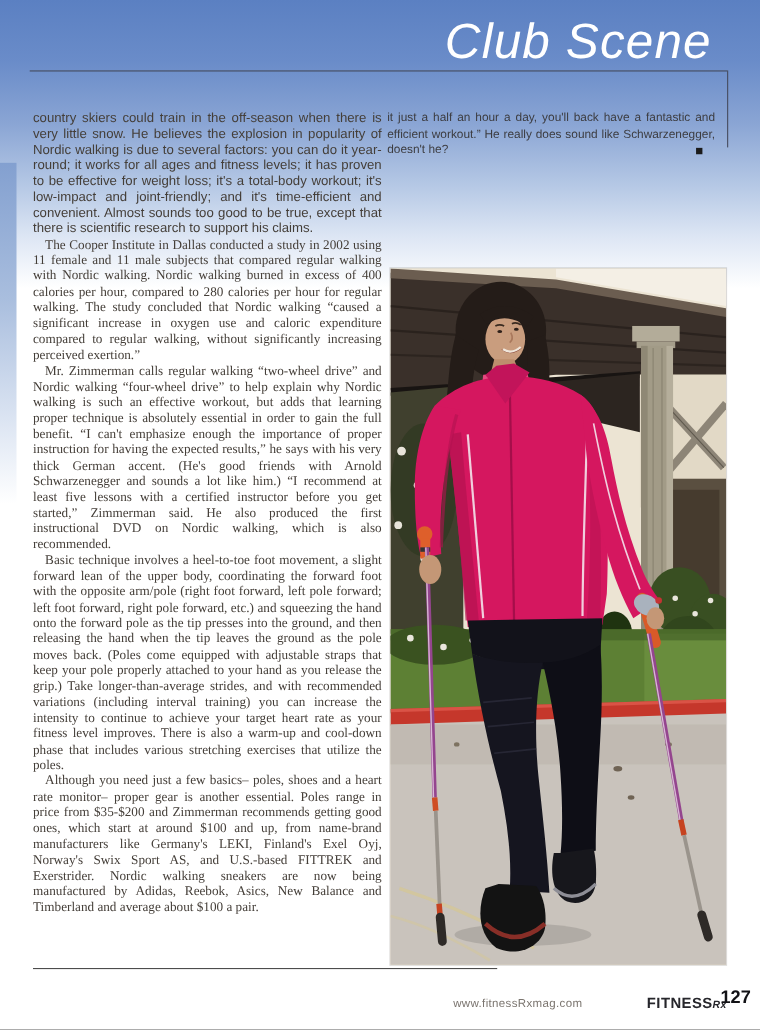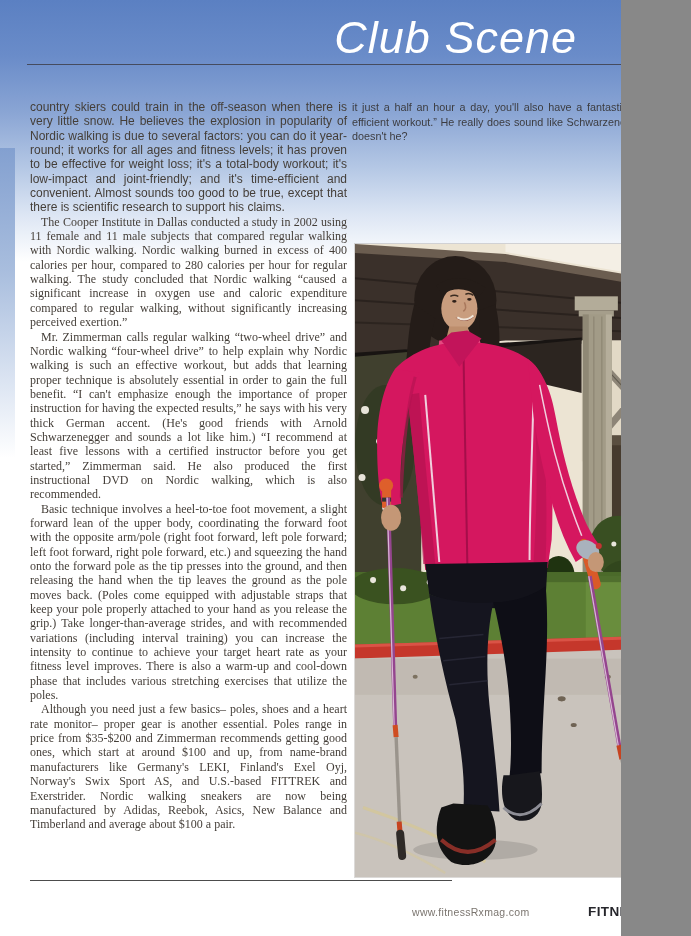--- a/index.html
+++ b/index.html
@@ -1,17 +1,17 @@
 <!DOCTYPE html>
 <html><head>
 <meta charset="utf-8">
 <style>
   html,body { margin:0; padding:0; background:#888; }
   .page {
-    position:relative; width:621px; height:936px; overflow:hidden;
+    position:relative; width:691px; height:936px; overflow:hidden;
     background:linear-gradient(180deg,#5b80c2 0%,#6a8cc9 6%,#8aa5d4 12%,#b5c8e5 18%,#dde6f4 23%,#ffffff 28%,#ffffff 100%);
     font-family:"Liberation Sans",sans-serif;
   }
   .left-strip {
     position:absolute; left:0; top:148px; width:15px; height:310px;
     background:linear-gradient(180deg,#83a0d0 0%,#a9bede 40%,#dbe4f2 75%,#ffffff 100%);
   }
   h1.club {
     position:absolute; top:12px; right:44px; margin:0;
     font-size:45px; font-style:italic; font-weight:400; color:#ffffff;
@@ -61,21 +61,21 @@
 
   <section class="col-left">
     <p>country skiers could train in the off-season when there is very little snow. He believes the explosion in popularity of Nordic walking is due to several factors: you can do it year-round; it works for all ages and fitness levels; it has proven to be effective for weight loss; it's a total-body workout; it's low-impact and joint-friendly; and it's time-efficient and convenient. Almost sounds too good to be true, except that there is scientific research to support his claims.</p>
     <p class="ind">The Cooper Institute in Dallas conducted a study in 2002 using 11 female and 11 male subjects that compared regular walking with Nordic walking. Nordic walking burned in excess of 400 calories per hour, compared to 280 calories per hour for regular walking. The study concluded that Nordic walking “caused a significant increase in oxygen use and caloric expenditure compared to regular walking, without significantly increasing perceived exertion.”</p>
     <p class="ind">Mr. Zimmerman calls regular walking “two-wheel drive” and Nordic walking “four-wheel drive” to help explain why Nordic walking is such an effective workout, but adds that learning proper technique is absolutely essential in order to gain the full benefit. “I can't emphasize enough the importance of proper instruction for having the expected results,” he says with his very thick German accent. (He's good friends with Arnold Schwarzenegger and sounds a lot like him.) “I recommend at least five lessons with a certified instructor before you get started,” Zimmerman said. He also produced the first instructional DVD on Nordic walking, which is also recommended.</p>
     <p class="ind">Basic technique involves a heel-to-toe foot movement, a slight forward lean of the upper body, coordinating the forward foot with the opposite arm/pole (right foot forward, left pole forward; left foot forward, right pole forward, etc.) and squeezing the hand onto the forward pole as the tip presses into the ground, and then releasing the hand when the tip leaves the ground as the pole moves back. (Poles come equipped with adjustable straps that keep your pole properly attached to your hand as you release the grip.) Take longer-than-average strides, and with recommended variations (including interval training) you can increase the intensity to continue to achieve your target heart rate as your fitness level improves. There is also a warm-up and cool-down phase that includes various stretching exercises that utilize the poles.</p>
     <p class="ind">Although you need just a few basics– poles, shoes and a heart rate monitor– proper gear is another essential. Poles range in price from $35-$200 and Zimmerman recommends getting good ones, which start at around $100 and up, from name-brand manufacturers like Germany's LEKI, Finland's Exel Oyj, Norway's Swix Sport AS, and U.S.-based FITTREK and Exerstrider. Nordic walking sneakers are now being manufactured by Adidas, Reebok, Asics, New Balance and Timberland and average about $100 a pair.</p>
   </section>
 
   <section class="col-right">
-    <p>it just a half an hour a day, you'll also have a fantastic and efficient workout.” He really does sound like Schwarzenegger, doesn't he?</p>
+    <p>it just a half an hour a day, you'll back have a fantastic and efficient workout.” He really does sound like Schwarzenegger, doesn't he?</p>
     <span class="end-marker">■</span>
   </section>
 
   <figure class="photo">
     <svg viewBox="0 0 304 629" preserveAspectRatio="none">
 
       <rect x="0" y="0" width="304" height="629" fill="#ece4d3"></rect>
       <polygon points="150,0 304,0 304,34 150,8" fill="#f4efe5"></polygon>
 
       <g>

